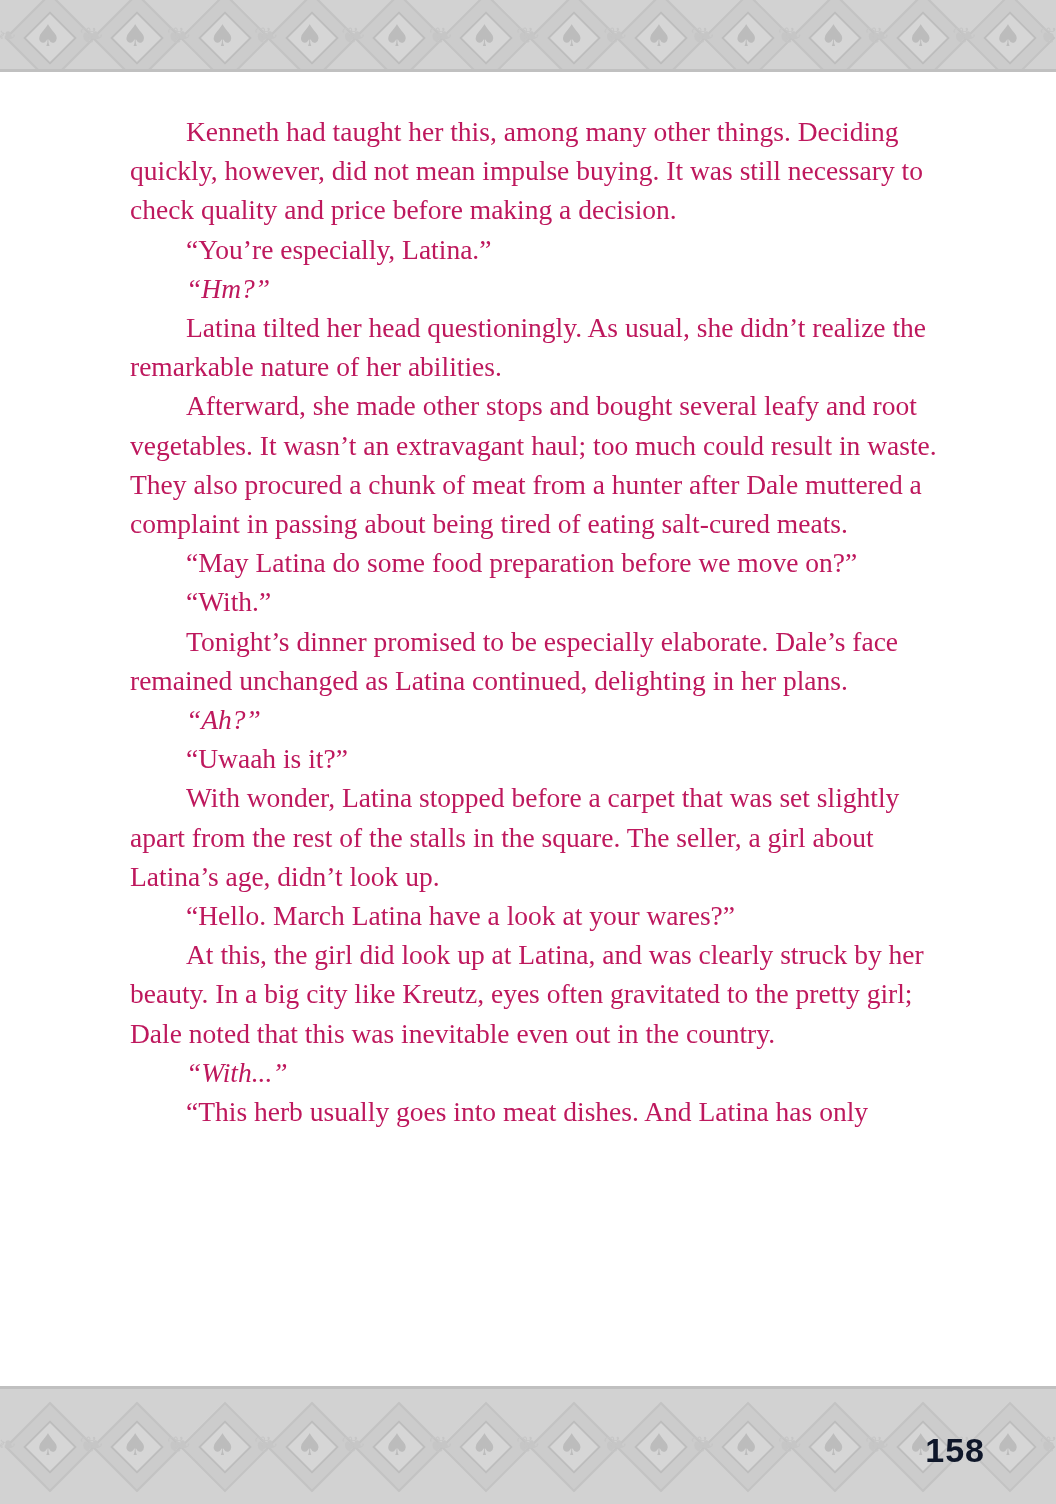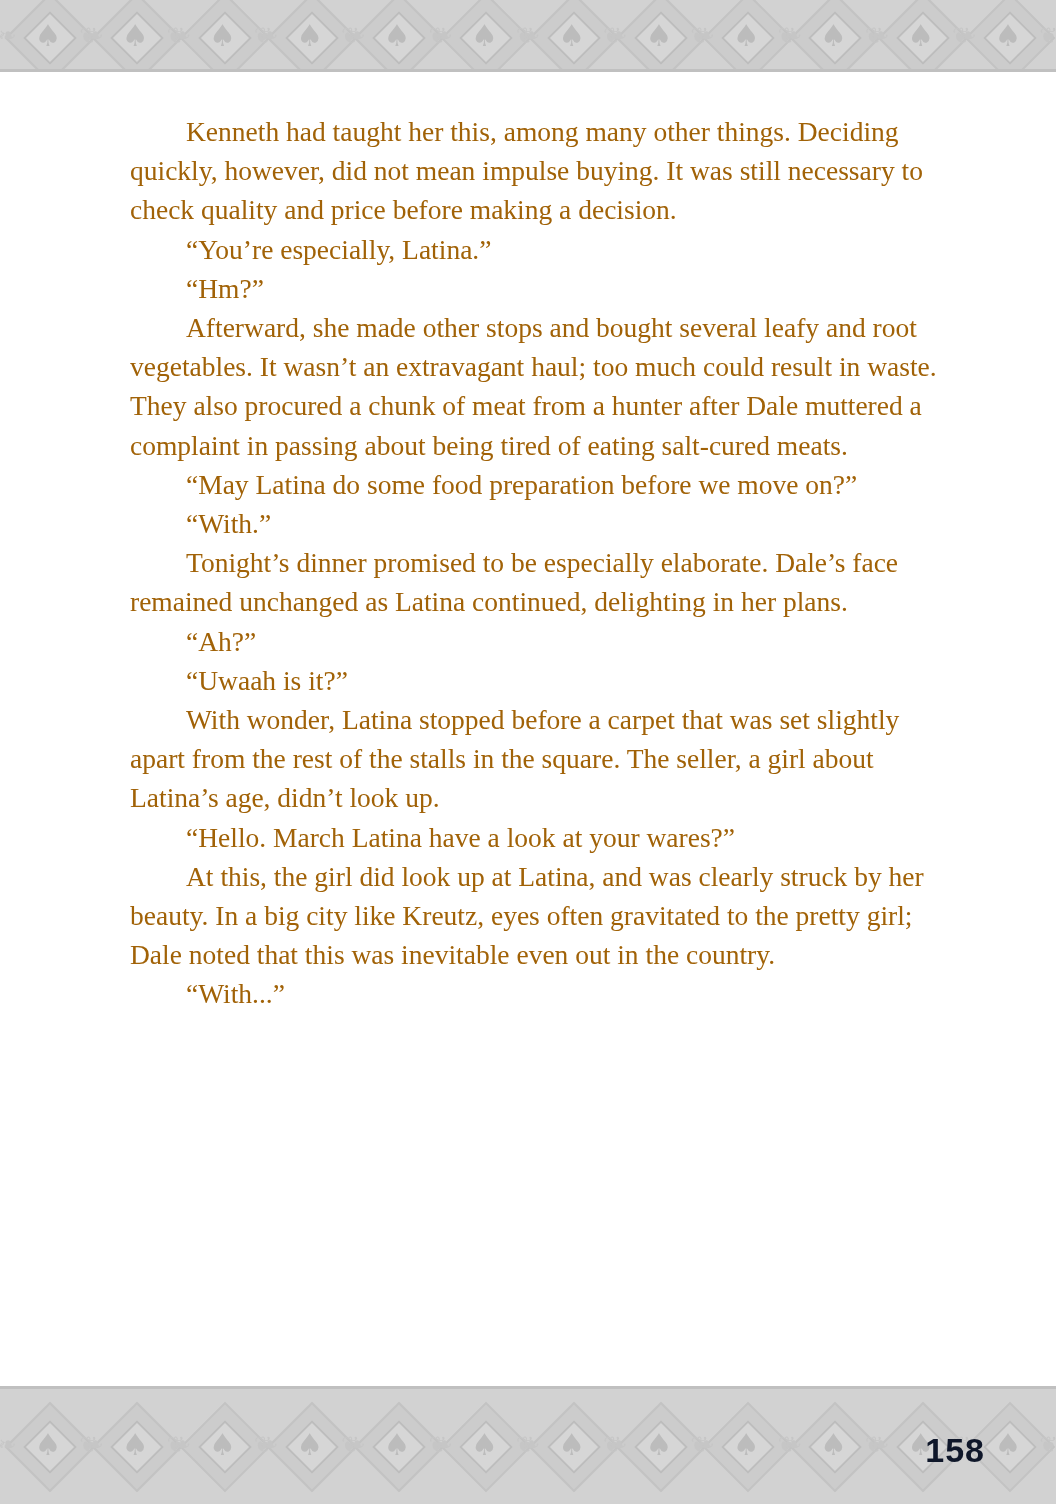--- a/index.html
+++ b/index.html
@@ -102,28 +102,29 @@
   .ornament-band.bottom .band-edge-line { top: 0; }
 
   
   .page-body {
     position: absolute;
     left: 130px;
     top: 112px;
     width: 828px;
     font-size: 27.5px;
     line-height: 39.2px;
-    color: #a16207;
+    color: #be185d;
     text-align: left;
   }
   .para {
     margin: 0;
     text-indent: 56px;
   }
   .para.italic {
+    font-style: italic;
   }
 
   
   .page-number {
     position: absolute;
     right: 71px;
     bottom: 34px;
     font-family: "Liberation Sans", sans-serif;
     font-size: 34px;
     font-weight: bold;
@@ -221,30 +222,32 @@
         <div class="leaf-r">❦</div>
       </div>
   </div>
   <div class="band-edge-line"></div>
 </div>
 
 <div class="page-body">
   <p class="para">Kenneth had taught her this, among many other things. Deciding quickly, however, did not mean impulse buying. It was still necessary to check quality and price before making a decision.</p>
   <p class="para">“You’re especially, Latina.”</p>
   <p class="para italic">“Hm?”</p>
+  <p class="para">Latina tilted her head questioningly. As usual, she didn’t realize the remarkable nature of her abilities.</p>
   <p class="para">Afterward, she made other stops and bought several leafy and root vegetables. It wasn’t an extravagant haul; too much could result in waste. They also procured a chunk of meat from a hunter after Dale muttered a complaint in passing about being tired of eating salt-cured meats.</p>
   <p class="para">“May Latina do some food preparation before we move on?”</p>
   <p class="para">“With.”</p>
   <p class="para">Tonight’s dinner promised to be especially elaborate. Dale’s face remained unchanged as Latina continued, delighting in her plans.</p>
   <p class="para italic">“Ah?”</p>
   <p class="para">“Uwaah is it?”</p>
   <p class="para">With wonder, Latina stopped before a carpet that was set slightly apart from the rest of the stalls in the square. The seller, a girl about Latina’s age, didn’t look up.</p>
   <p class="para">“Hello. March Latina have a look at your wares?”</p>
   <p class="para">At this, the girl did look up at Latina, and was clearly struck by her beauty. In a big city like Kreutz, eyes often gravitated to the pretty girl; Dale noted that this was inevitable even out in the country.</p>
   <p class="para italic">“With...”</p>
+  <p class="para">“This herb usually goes into meat dishes. And Latina has only</p>
 </div>
 
 <div class="ornament-band bottom">
   <div class="band-edge-line"></div>
   <div class="band-inner">
     <div class="motif">
         <div class="diamond"></div>
         <div class="inner-diamond"></div>
         <div class="spade">♠</div>
         <div class="leaf-l">❧</div>

